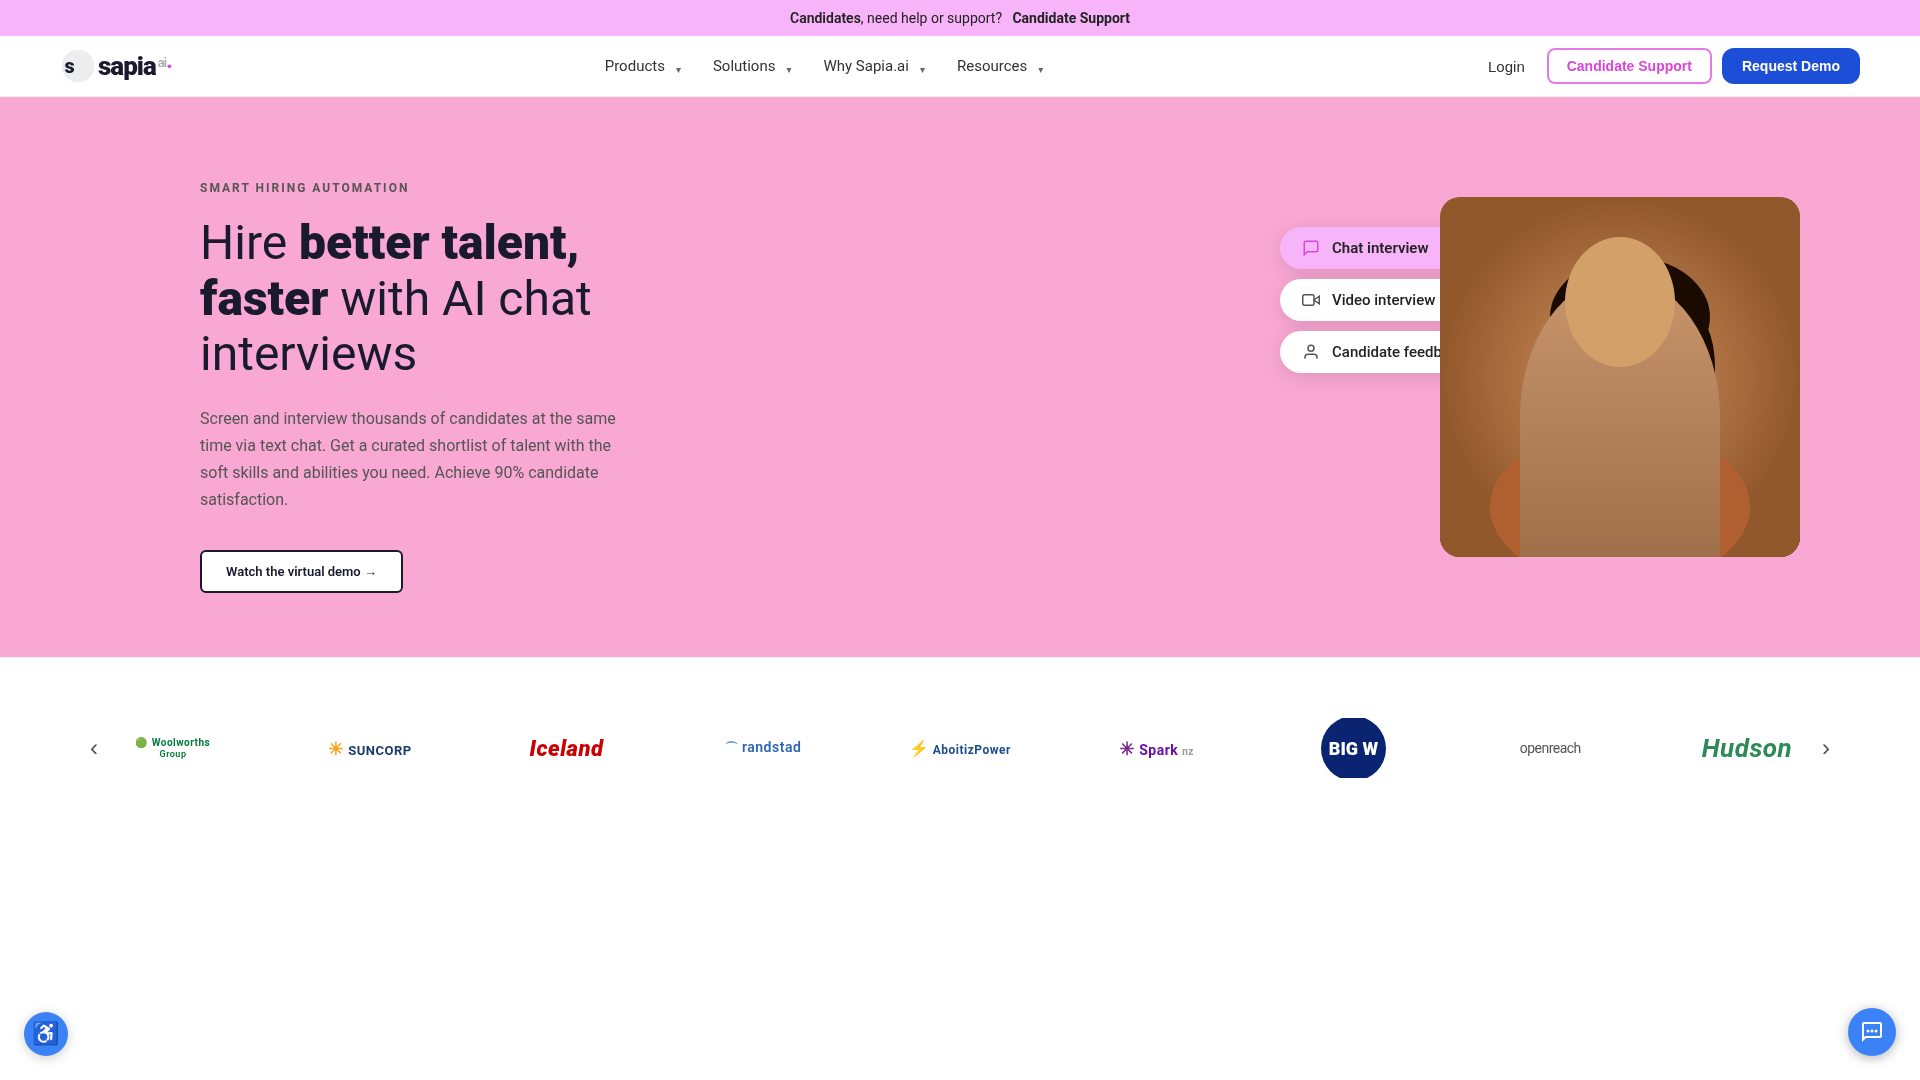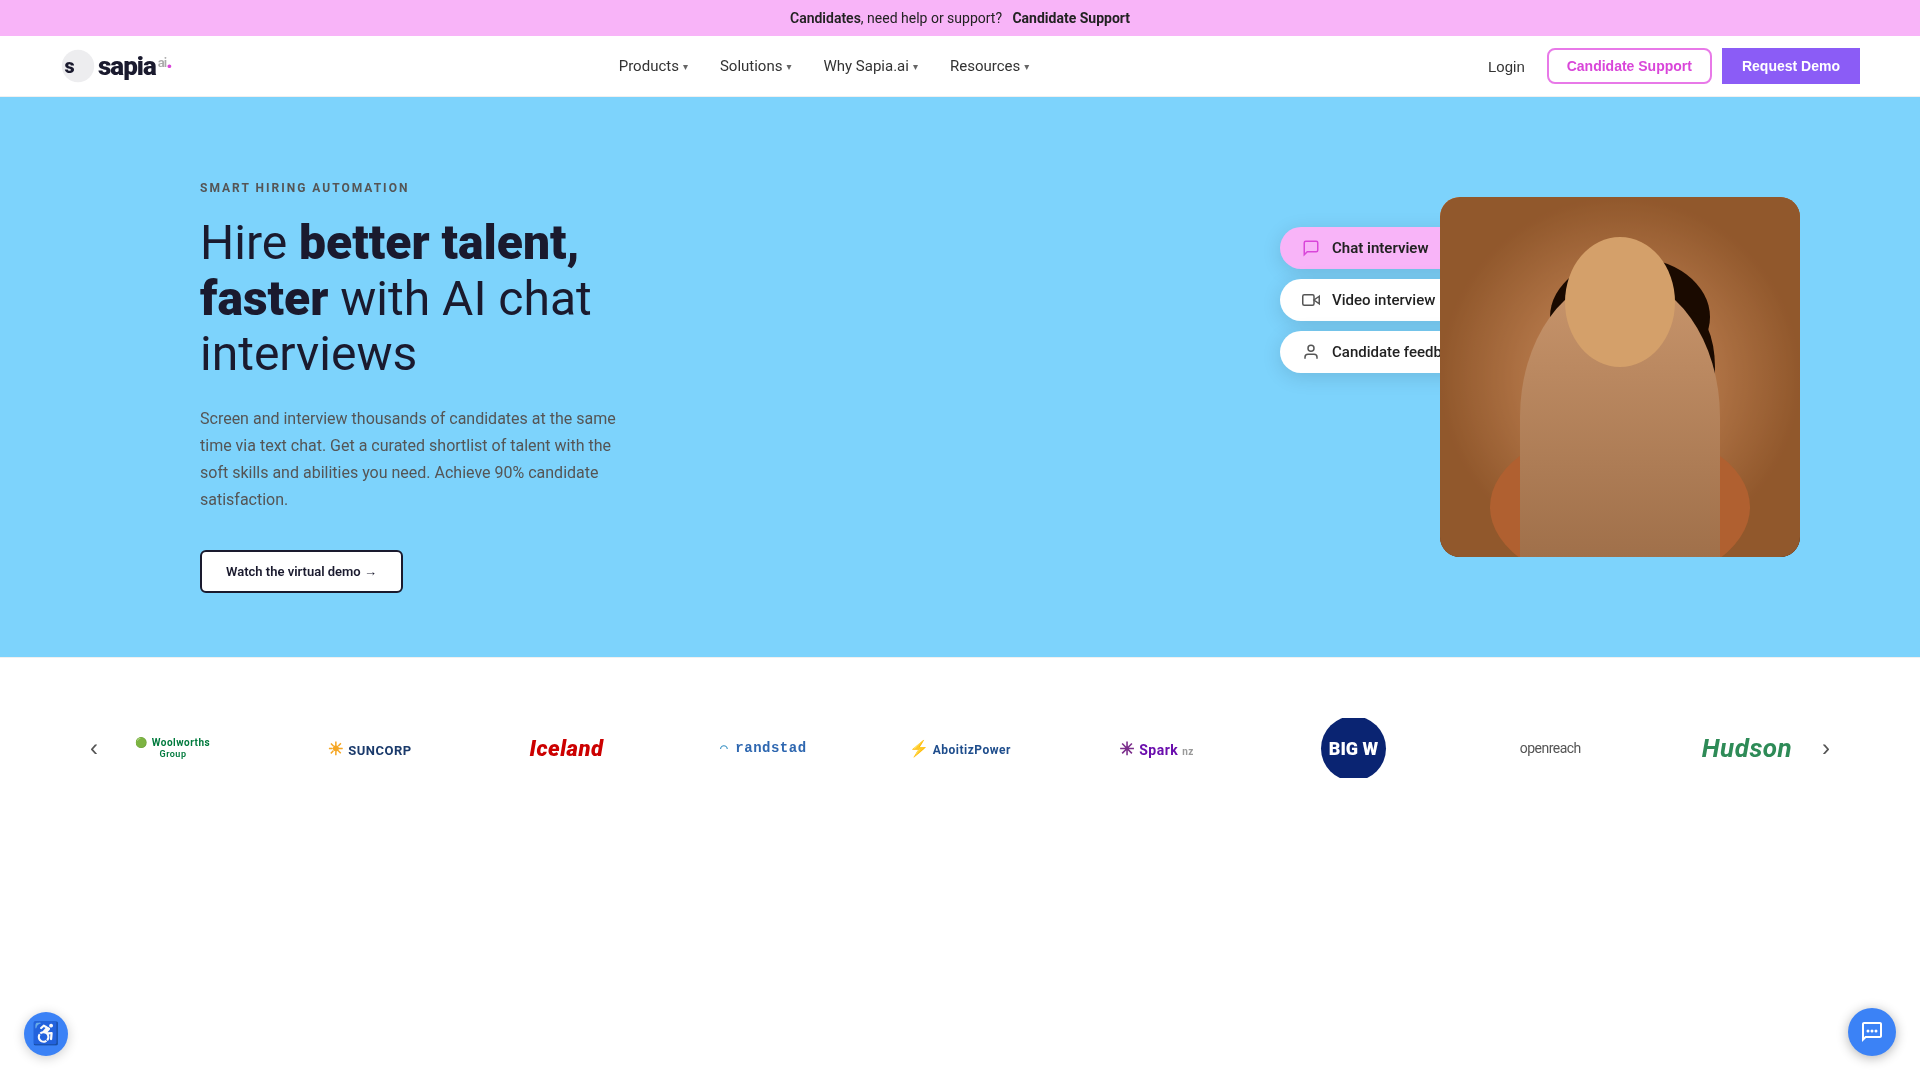--- a/index.html
+++ b/index.html
@@ -43,22 +43,22 @@
       gap: 8px;
       list-style: none;
     }
     .nav-links li a {
       text-decoration: none;
       color: #333;
       font-size: 15px;
       padding: 6px 12px;
       border-radius: 6px;
       display: flex;
-      align-items: center;
-      gap: 4px;
+      align-items: flex-end;
+      gap: 11px;
     }
     .nav-links .chevron { font-size: 10px; color: #666; }
     .nav-cta {
       display: flex;
       align-items: center;
       gap: 10px;
     }
     .btn-login {
       background: none;
       border: none;
@@ -71,38 +71,38 @@
       background: #fff;
       border: 2px solid #e879e8;
       color: #d946d9;
       font-size: 14px;
       font-weight: 600;
       padding: 8px 18px;
       border-radius: 8px;
       cursor: pointer;
     }
     .btn-request-demo {
-      background: #8b5cf6;
+      background: #1d4ed8;
       border: none;
       color: #fff;
       font-size: 14px;
       font-weight: 600;
       padding: 10px 20px;
-      border-radius: 0;
+      border-radius: 12px;
       cursor: pointer;
     }
 
     
     .hero {
       display: flex;
       align-items: center;
       justify-content: space-between;
       padding: 60px 120px 40px 200px;
       min-height: 560px;
-      background: #7dd3fc;
+      background: #f9a8d4;
     }
     .hero-left {
       max-width: 520px;
     }
     .hero-eyebrow {
       font-size: 12px;
       font-weight: 700;
       letter-spacing: 2px;
       color: #555;
       margin-bottom: 20px;
@@ -272,21 +272,21 @@
       text-align: center;
       letter-spacing: 0.5px;
     }
     
     .brand-woolworths { color: #007a3d; font-size: 11px; line-height: 1.3; }
     
     .brand-suncorp { color: #1a3a6b; }
     
     .brand-iceland { color: #cc0000; font-size: 18px; }
     
-    .brand-randstad { color: #2e67b0; font-size: 11px; font-family: Liberation Mono, monospace; }
+    .brand-randstad { color: #2e67b0; font-size: 11px; }
     
     .brand-aboitiz { color: #1e4d8c; font-size: 11px; }
     
     .brand-spark { color: #6a0dad; font-size: 14px; }
     
     .brand-bigw { background: #0a2472; color: #fff; border-radius: 50%; width: 65px; height: 65px; display: flex; align-items: center; justify-content: center; font-size: 18px; font-weight: 900; }
     
     .brand-openreach { color: #555; font-size: 13px; }
     
     .brand-hudson { color: #2e8b57; font-size: 22px; font-style: italic; font-weight: 700; }

